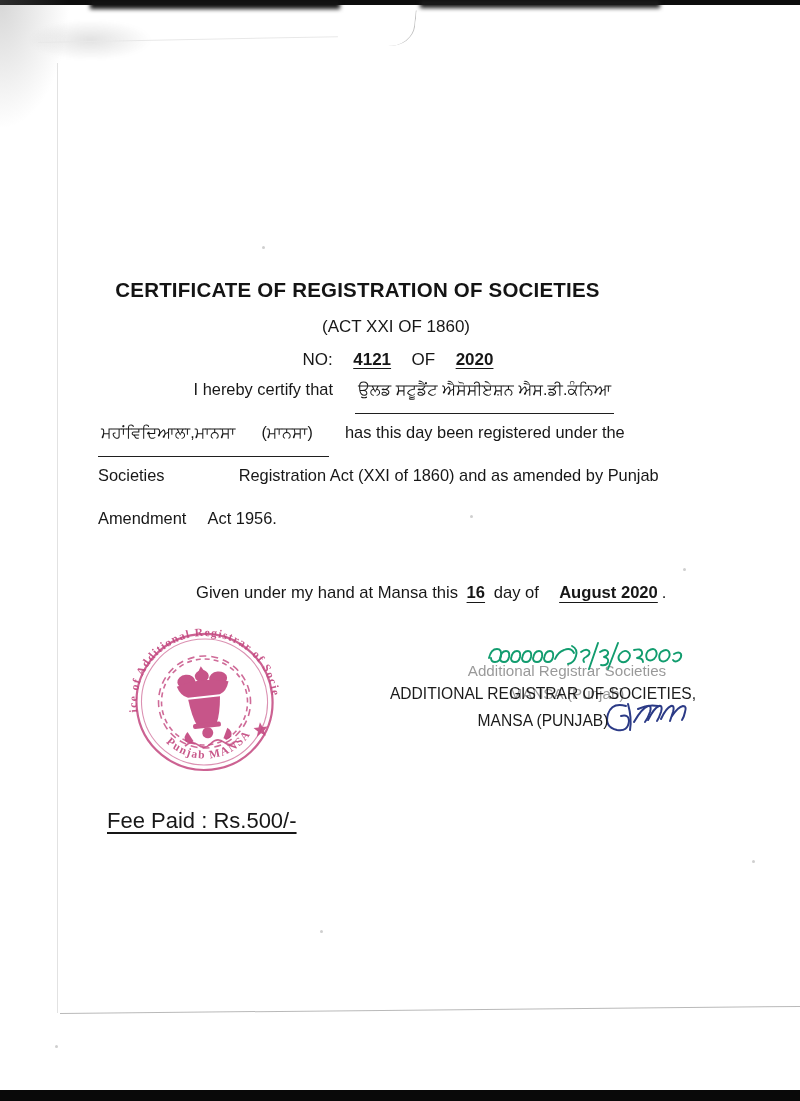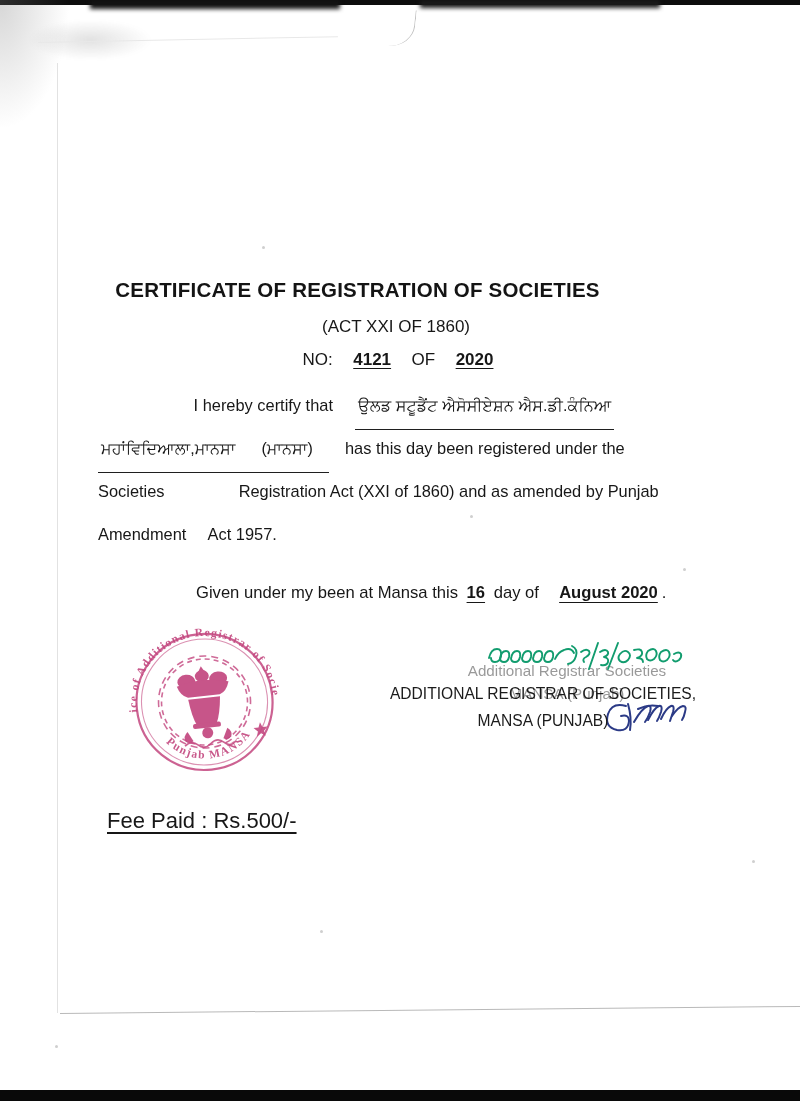--- a/index.html
+++ b/index.html
@@ -135,21 +135,21 @@
     font-weight: bold;
     text-decoration: underline;
     text-underline-offset: 3px;
     padding: 0 4px;
     text-align: right;
   }
 
   
   .body-block {
     position: absolute;
-    left: 98px; top: 384px;
+    left: 98px; top: 368px;
     width: 622px;
     font-size: 16.4px;
     line-height: 43px;
     color: #171717;
   }
   .body-line {
     white-space: nowrap;
     height: 43px;
   }
   .sp-wide { display: inline-block; width: 26px; }
@@ -307,27 +307,27 @@
 
       <div class="body-line">
         <span>Societies</span>
         <span class="sp-wide"></span><span class="sp-wide"></span><span class="sp-mid"></span>
         <span>Registration Act (XXI of 1860) and as amended by Punjab</span>
       </div>
 
       <div class="body-line">
         <span>Amendment</span>
         <span class="sp-mid"></span>
-        <span>Act 1957.</span>
+        <span>Act 1956.</span>
       </div>
 
     </div>
 
     <div class="given-line">
-      <span>Given under my been at Mansa this</span>
+      <span>Given under my hand at Mansa this</span>
       <span class="u">16</span>
       <span>day of</span>
       <span class="sp-sm"></span>
       <span class="u">August 2020</span><span>.</span>
     </div>
 
     <div class="stamp-overlay">
       <div>Additional Registrar Societies</div>
       <div>MANSA (Punjab)</div>
     </div>

